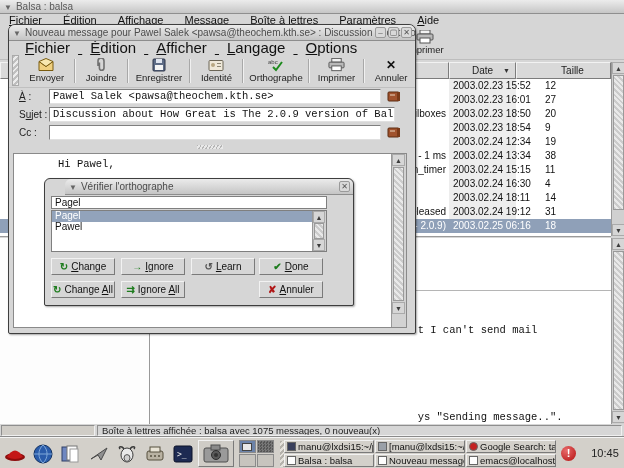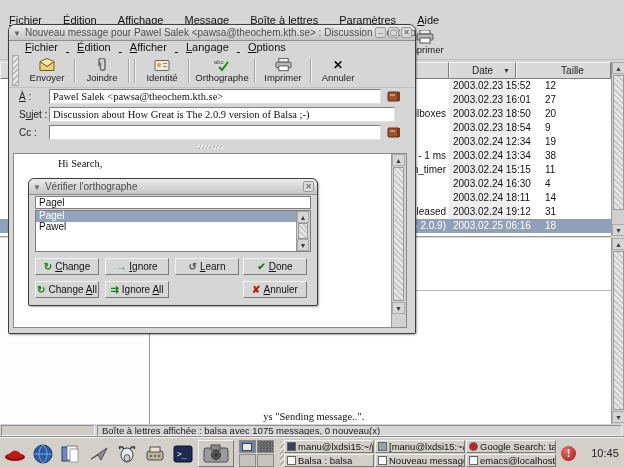--- a/index.html
+++ b/index.html
@@ -1,19 +1,19 @@
 <!DOCTYPE html>
 <html><head>
 <meta charset="utf-8">
 <style>
   html,body{margin:0;padding:0;}
   #screen{position:relative;width:624px;height:468px;overflow:hidden;
     background:#d6d6d6;font-family:"Liberation Sans",sans-serif;color:#111;
     -webkit-font-smoothing:none;}
-  .mono{font-family:Liberation Serif, serif;}
+  .mono{font-family:Liberation Mono, monospace;}
   u{text-decoration:underline;}
 
   
   #mw-titlebar{position:absolute;left:0;top:0;width:624px;height:13px;
     background:linear-gradient(#ececec,#c6c6c6);border-bottom:1px solid #8f8f8f;
     font-size:10px;color:#5a5a5a;line-height:13px;}
   #mw-titlebar .wmenu{display:inline-block;margin:0 4px 0 4px;font-size:8px;color:#666;}
   #mw-menubar{position:absolute;left:0;top:14px;width:516px;height:11px;font-size:11px;}
   #mw-menubar .mi{display:inline-block;margin:0 5px;padding:0 4px;white-space:nowrap;}
   #mw-toolbar{position:absolute;left:0;top:26px;width:624px;height:33px;border-bottom:1px solid #bdbdbd;}
@@ -65,21 +65,21 @@
   #compose{position:absolute;left:8px;top:24px;width:406px;height:308px;z-index:5;
     background:#d6d6d6;border:1px solid #3e3e3e;border-radius:7px 7px 2px 2px;
     box-shadow:1px 1px 2px rgba(0,0,0,.35);}
   .wtitle{position:relative;height:15px;background:linear-gradient(#ebebeb,#c5c5c5);
     border-bottom:1px solid #8d8d8d;border-radius:6px 6px 0 0;
     font-size:10px;color:#4c4c4c;line-height:15px;white-space:nowrap;overflow:hidden;}
   .wtitle .wmenu{display:inline-block;margin:0 4px;font-size:8px;color:#666;}
   .wbtns{position:absolute;right:3px;top:2px;display:flex;gap:2px;}
   .wbtn{width:11px;height:11px;font-size:8px;line-height:10px;text-align:center;color:#555;
     background:#d9d9d9;border:1px solid #9a9a9a;border-radius:2px;box-sizing:border-box;}
-  #c-menubar{height:13px;font-size:11px;line-height:13px;padding-left:8px;text-decoration:underline;}
+  #c-menubar{height:13px;font-size:15px;line-height:13px;padding-left:8px;text-decoration:underline;}
   #c-menubar .mi{display:inline-block;margin:0 4px;padding:0 4px;}
   #c-toolbar{position:relative;height:33px;border-bottom:1px solid #c0c0c0;display:flex;align-items:center;}
   #c-grip{width:5px;height:29px;margin:0 3px 0 3px;
     background:repeating-linear-gradient(135deg,#bfbfbf 0 2px,#ececec 2px 4px);border:1px solid #aaa;}
   .tsep{width:1px;height:24px;background:#a8a8a8;border-right:1px solid #f0f0f0;margin:0 2px;}
   .ct{height:31px;}
   .ct svg,.ct .xglyph{height:14px;}
   .xglyph{font-size:12px;font-weight:bold;line-height:14px;color:#111;}
 
   .frow{position:absolute;left:0;width:100%;height:16px;}
@@ -91,23 +91,23 @@
 
   #c-handle{position:absolute;left:4px;top:118px;width:394px;height:8px;}
   #c-handle .hgrip{margin:2px auto 0 auto;width:26px;height:4px;
     background:repeating-linear-gradient(120deg,#b5b5b5 0 1px,#e8e8e8 1px 3px);}
   #c-body{position:absolute;left:4px;top:128px;width:394px;height:175px;background:#fff;
     border:1px solid #8a8a8a;box-sizing:border-box;}
   #c-bodytext{position:absolute;left:44px;top:4px;font-size:10.5px;}
   #c-vsb{position:absolute;right:0;top:0;width:14px;height:173px;background:#d2d2d2;border-left:1px solid #999;}
 
   
-  #spell{position:absolute;left:28px;top:178px;width:288px;height:126px;z-index:9;
+  #spell{position:absolute;left:44px;top:178px;width:288px;height:126px;z-index:9;
     background:#d6d6d6;border:1px solid #3e3e3e;border-radius:6px 6px 2px 2px;
-    box-shadow:1px 1px 2px rgba(0,0,0,.35);}
+    box-shadow:1px 1px 2px rgba(0,0,0,.35);padding-left:20px;}
   #sp-entry{position:absolute;left:6px;top:17px;width:276px;height:13px;box-sizing:border-box;
     background:#fff;border:1px solid #7f7f7f;font-size:10px;line-height:11px;padding-left:3px;}
   #sp-list{position:absolute;left:6px;top:31px;width:276px;height:42px;box-sizing:border-box;
     background:#fff;border:1px solid #7f7f7f;overflow:hidden;}
   .srow{height:10.5px;line-height:10.5px;font-size:10px;padding-left:3px;}
   .srow.sel{background:#92a3bb;color:#fff;}
   #sp-vsb{position:absolute;right:0;top:0;width:13px;height:40px;background:#d2d2d2;border-left:1px solid #999;}
   .spbtn{position:absolute;width:64px;height:17px;box-sizing:border-box;background:#d6d6d6;
     border:1px solid;border-color:#f2f2f2 #7a7a7a #7a7a7a #f2f2f2;font-size:10px;
     display:flex;align-items:center;justify-content:center;gap:3px;white-space:nowrap;}
@@ -140,20 +140,23 @@
   #alerticon{position:absolute;left:561px;top:8px;width:15px;height:15px;border-radius:50%;
     background:radial-gradient(circle at 35% 30%,#e86a6a,#b40f0f);color:#fff;font-weight:bold;
     font-size:11px;line-height:15px;text-align:center;}
   #clock{position:absolute;left:588px;top:9px;width:34px;font-size:11px;color:#222;text-align:center;}
 </style>
 </head>
 <body>
 
 <div id="screen">
 
+  <div id="mw-titlebar">
+    <span class="wmenu">▼</span><span>Balsa : balsa</span>
+  </div>
 
   <div id="mw-menubar">
     
       <span class="mi"><u>F</u>ichier</span>
     
       <span class="mi"><u>É</u>dition</span>
     
       <span class="mi"><u>A</u>ffichage</span>
     
       <span class="mi"><u>M</u>essage</span>
@@ -339,20 +342,28 @@
         <span>Envoyer</span>
       </div>
       <div class="tsep"></div>
       <div class="tbtn ct" style="width:48px;">
         <svg width="14" height="14" viewBox="0 0 14 14">
             <path d="M4 8 L4 3 A3 3 0 0 1 10 3 L10 10 A2.3 2.3 0 0 1 5.4 10 L5.4 4.5" fill="none" stroke="#707070" stroke-width="1.6"></path>
           </svg>
         <span>Joindre</span>
       </div>
       <div class="tsep"></div>
+      <div class="tbtn ct" style="width:56px;">
+        <svg width="14" height="14" viewBox="0 0 14 14">
+            <rect x="1" y="1" width="12" height="12" rx="1" fill="#5d6b85" stroke="#2c3448"></rect>
+            <rect x="4" y="1" width="6" height="4" fill="#dfe4ee"></rect>
+            <rect x="3" y="7" width="8" height="5" fill="#f4f4f4"></rect>
+          </svg>
+        <span>Enregistrer</span>
+      </div>
       <div class="tsep"></div>
       <div class="tbtn ct" style="width:48px;">
         <svg width="16" height="13" viewBox="0 0 16 13">
             <rect x="1" y="2" width="14" height="10" rx="1" fill="#efe9da" stroke="#6c6657"></rect>
             <circle cx="5" cy="6.5" r="2" fill="#b9a884"></circle>
             <line x1="9" y1="5" x2="13" y2="5" stroke="#8d8775"></line>
             <line x1="9" y1="8" x2="13" y2="8" stroke="#8d8775"></line>
           </svg>
         <span>Identité</span>
       </div>
@@ -401,21 +412,21 @@
           <rect x="10" y="2" width="3" height="9" fill="#7a3a18"></rect>
           <line x1="3" y1="5" x2="8" y2="5" stroke="#e8d5c0"></line>
         </svg>
     </div>
 
     <div id="c-handle">
         <div class="hgrip"></div>
       </div>
 
     <div id="c-body">
-      <div id="c-bodytext" class="mono">Hi Search,</div>
+      <div id="c-bodytext" class="mono">Hi Pawel,</div>
       <div id="c-vsb">
         <div class="sb-ar" style="top:0;width:13px;">▲</div>
         <div class="sb-th" style="top:13px;height:134px;width:11px;"></div>
         <div class="sb-ar" style="top:148px;width:13px;">▼</div>
       </div>
     </div>
   </div>
 
   <div id="spell">
     <div class="wtitle">

